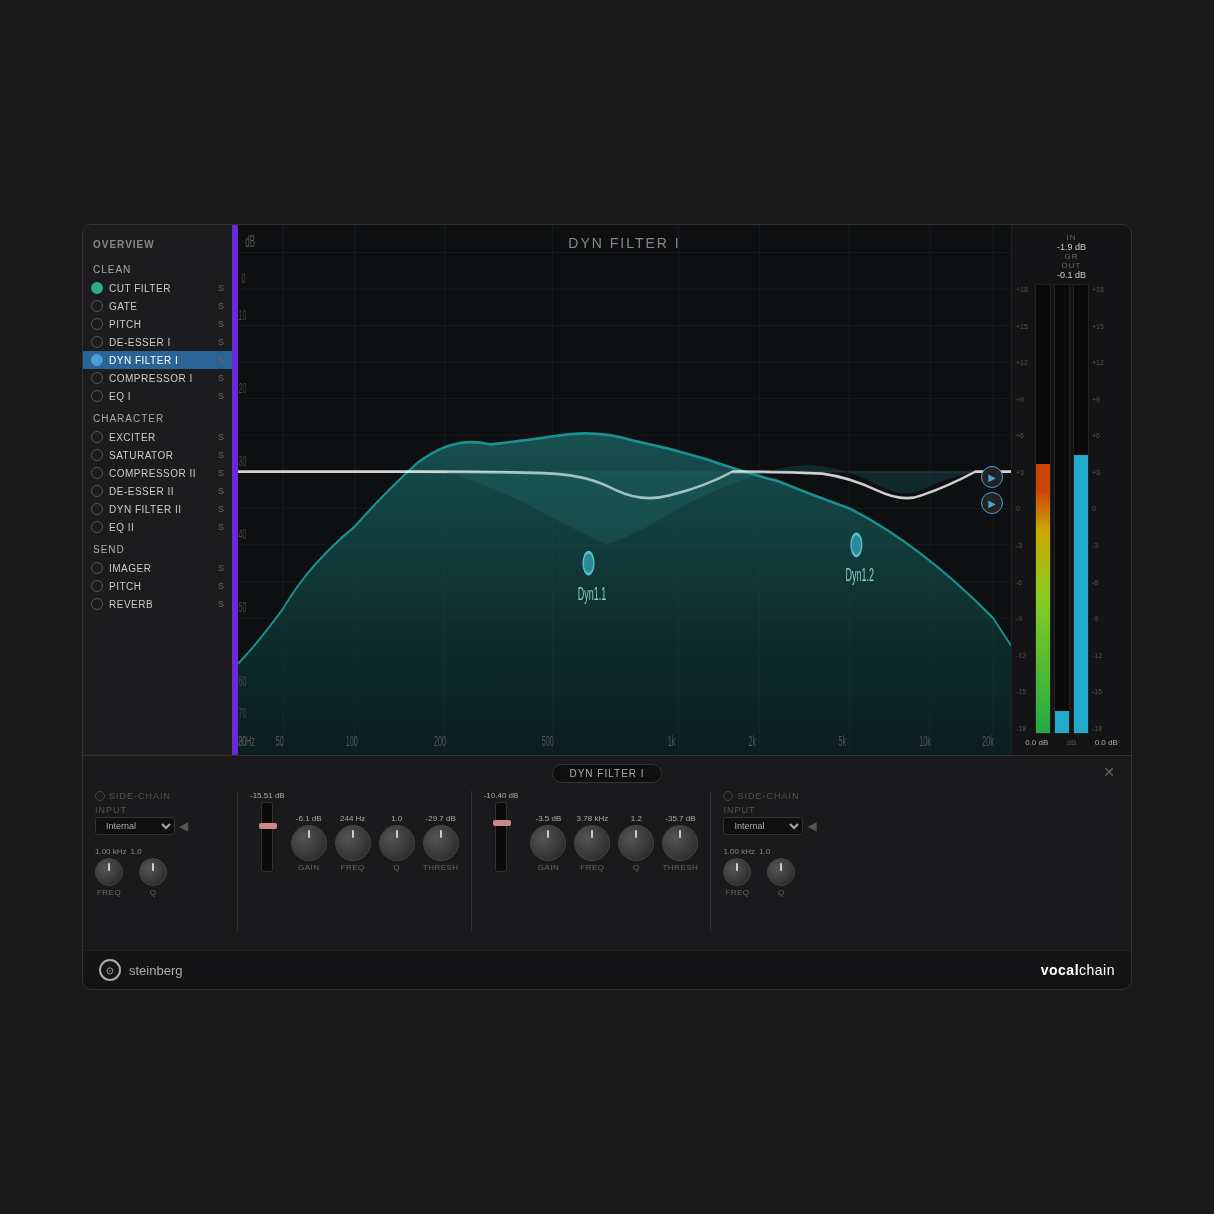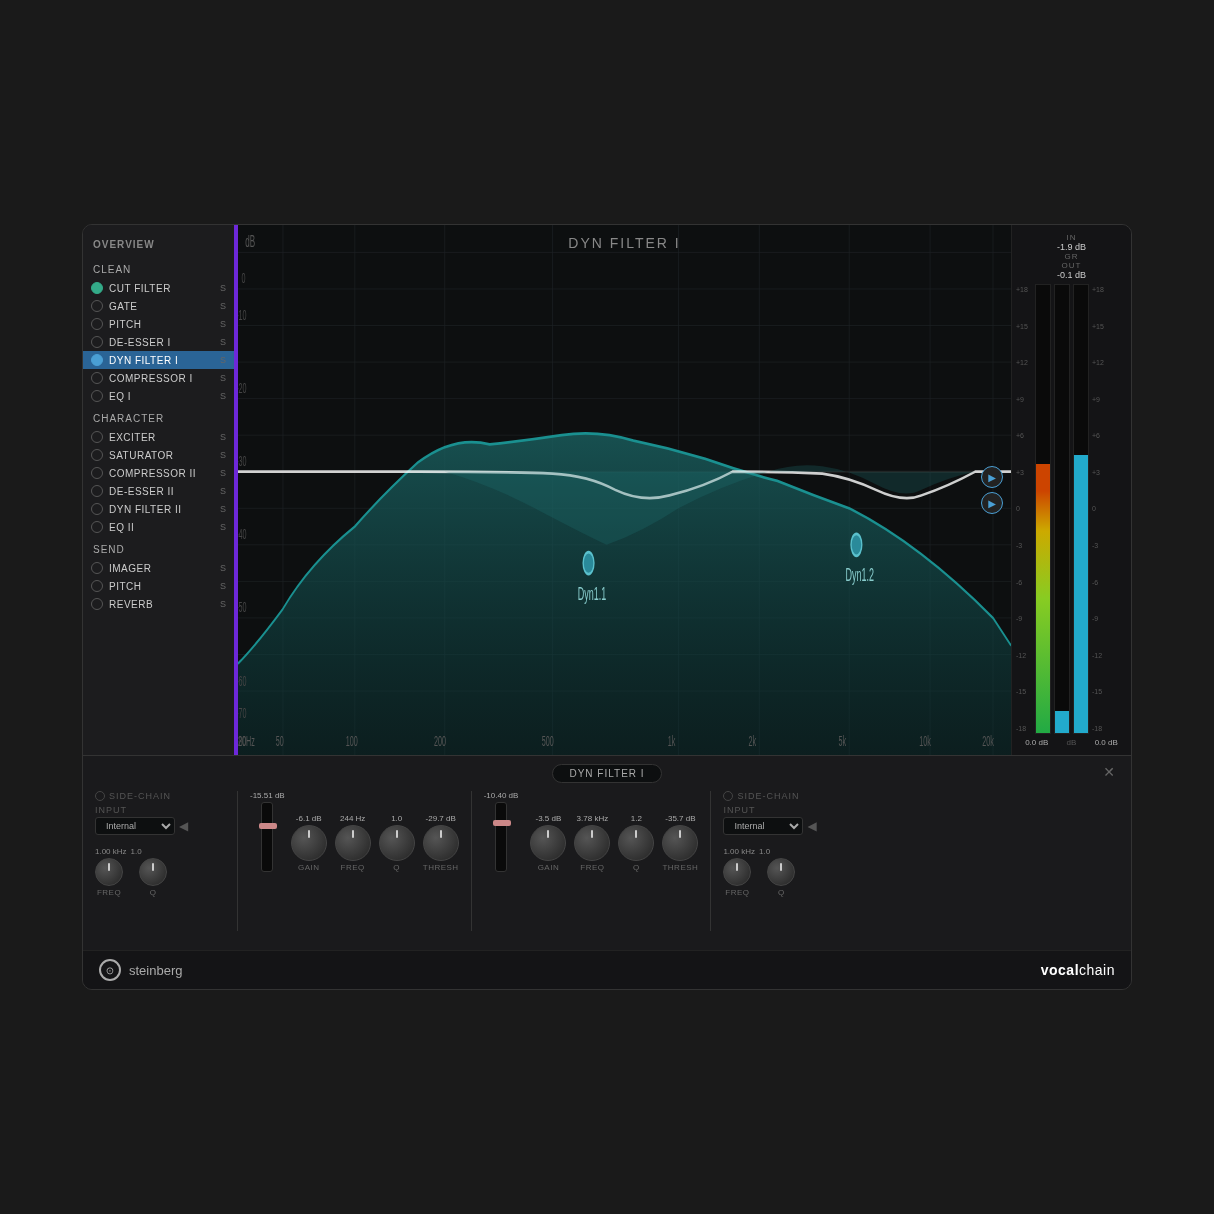--- a/index.html
+++ b/index.html
@@ -21,21 +21,21 @@
     .main-layout {
       display: flex;
       height: 530px;
     }
     
     .sidebar {
       width: 155px;
       background: #1c1c1e;
       flex-shrink: 0;
       padding: 8px 0;
-      border-right: 4px solid #6d28d9;
+      border-right: 6px solid #6d28d9;
     }
     .sidebar-overview {
       color: #888;
       font-size: 10px;
       font-weight: bold;
       letter-spacing: 1px;
       padding: 6px 10px;
     }
     .sidebar-section-label {
       color: #aaa;

